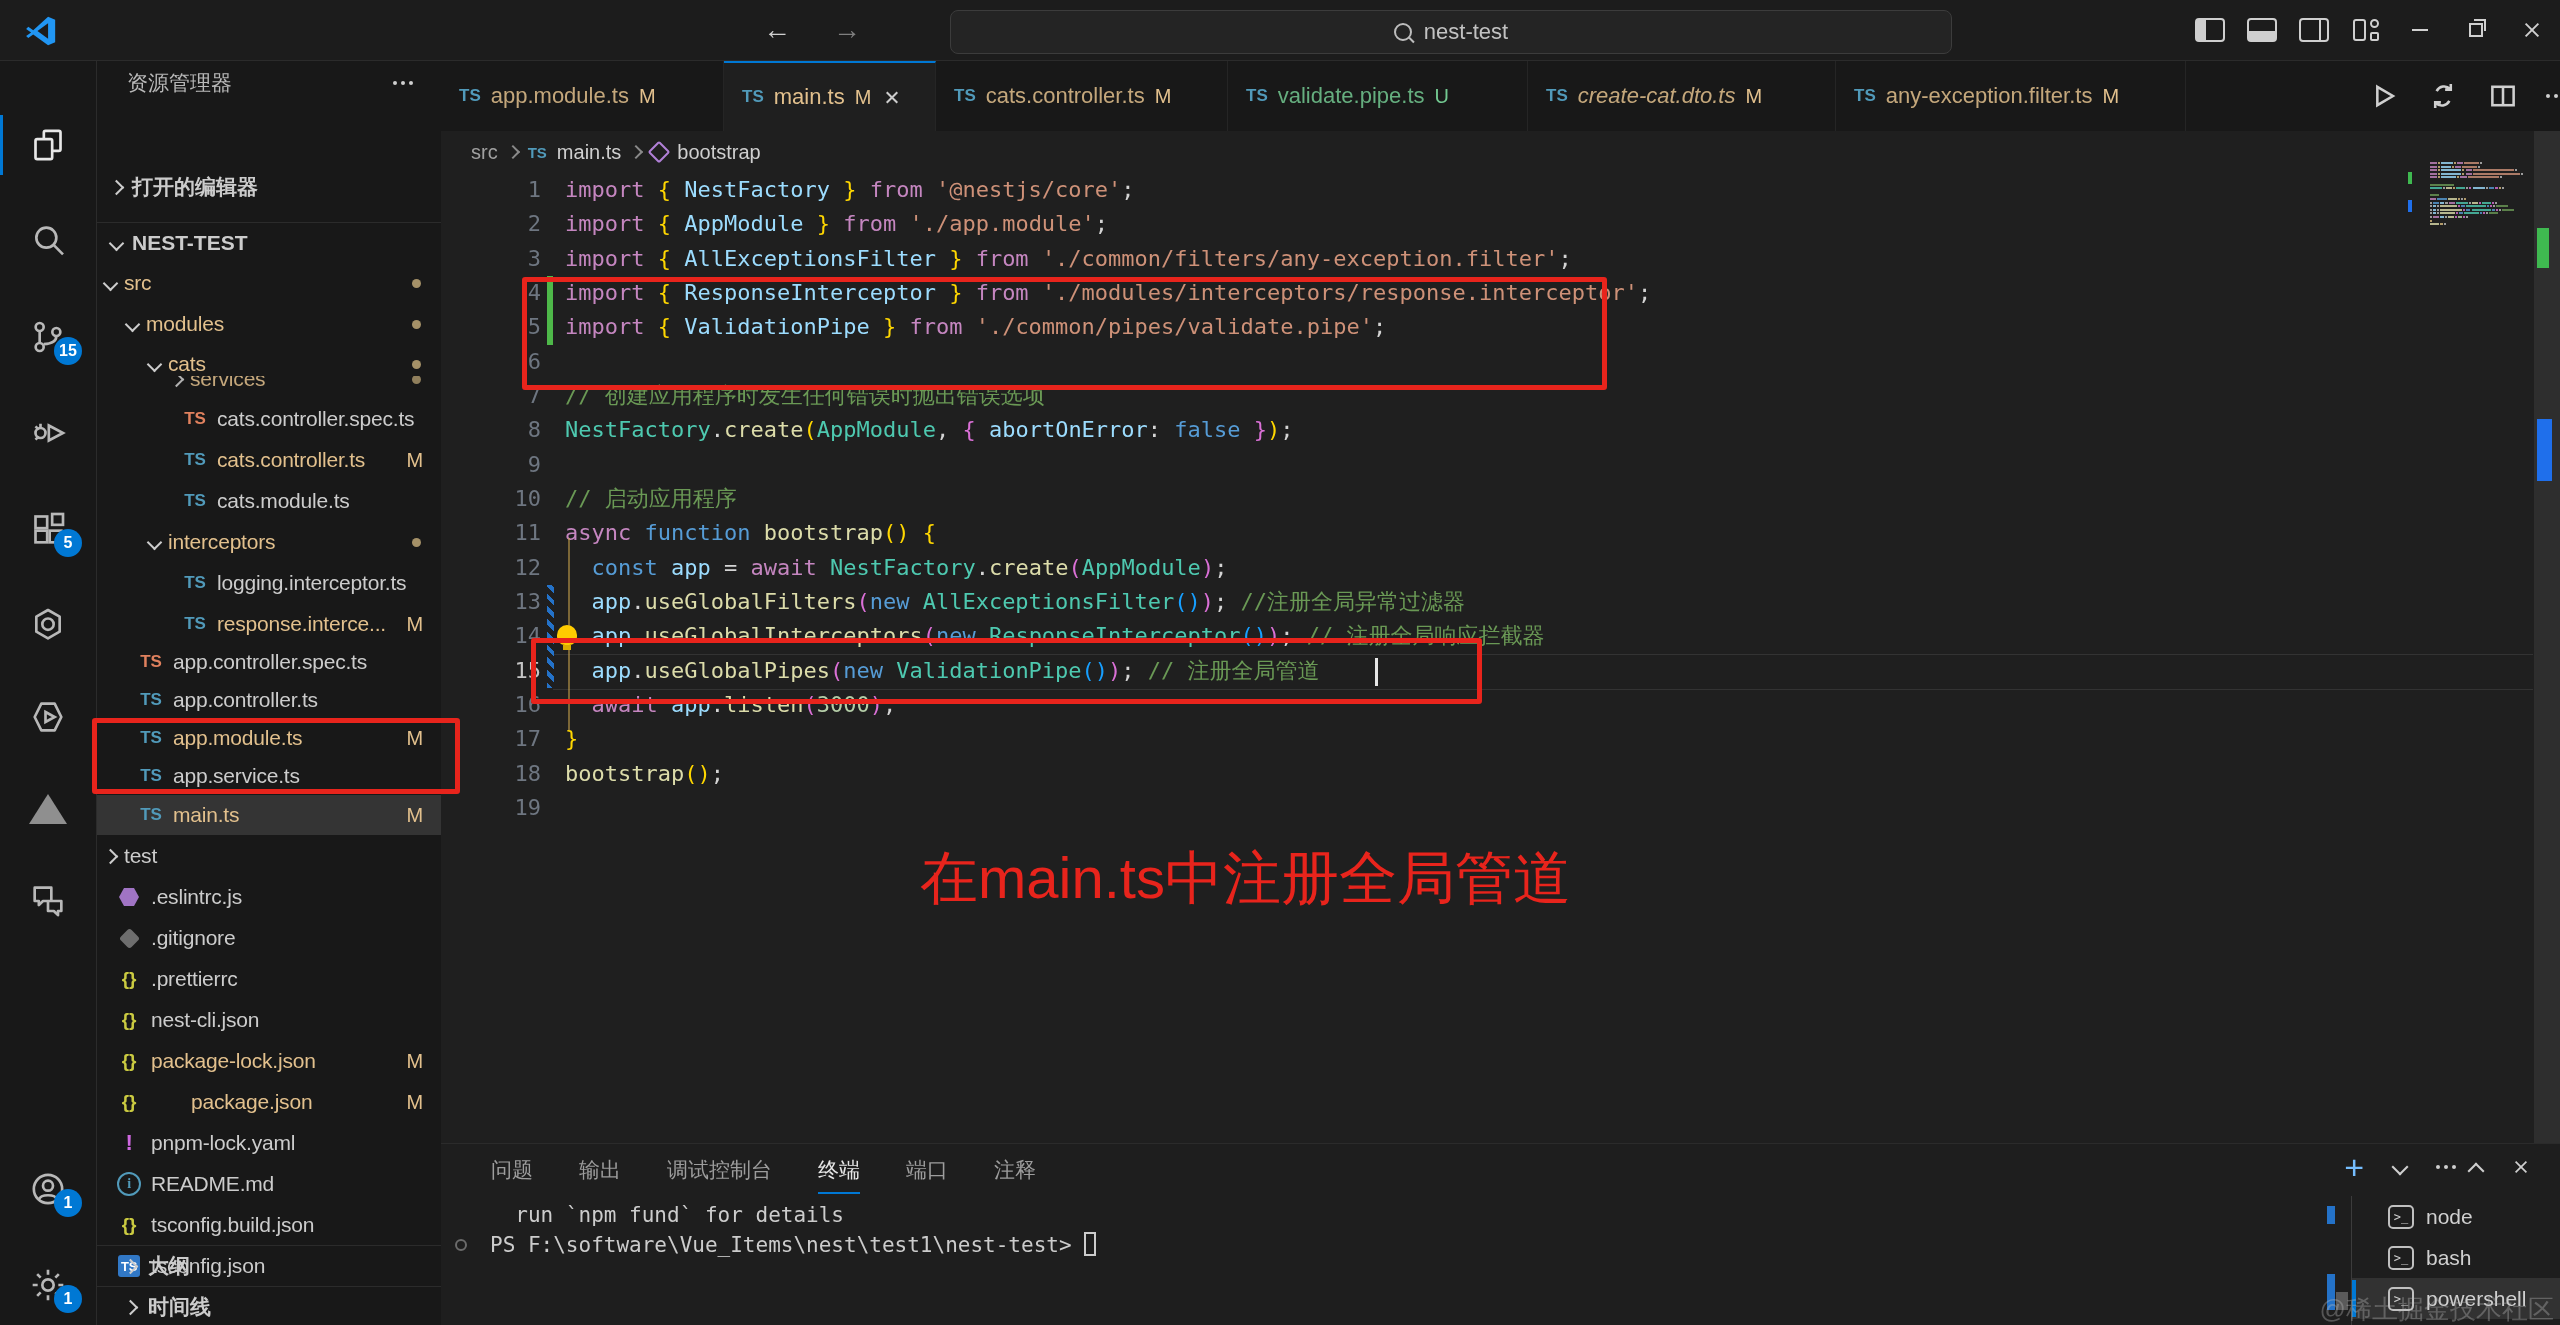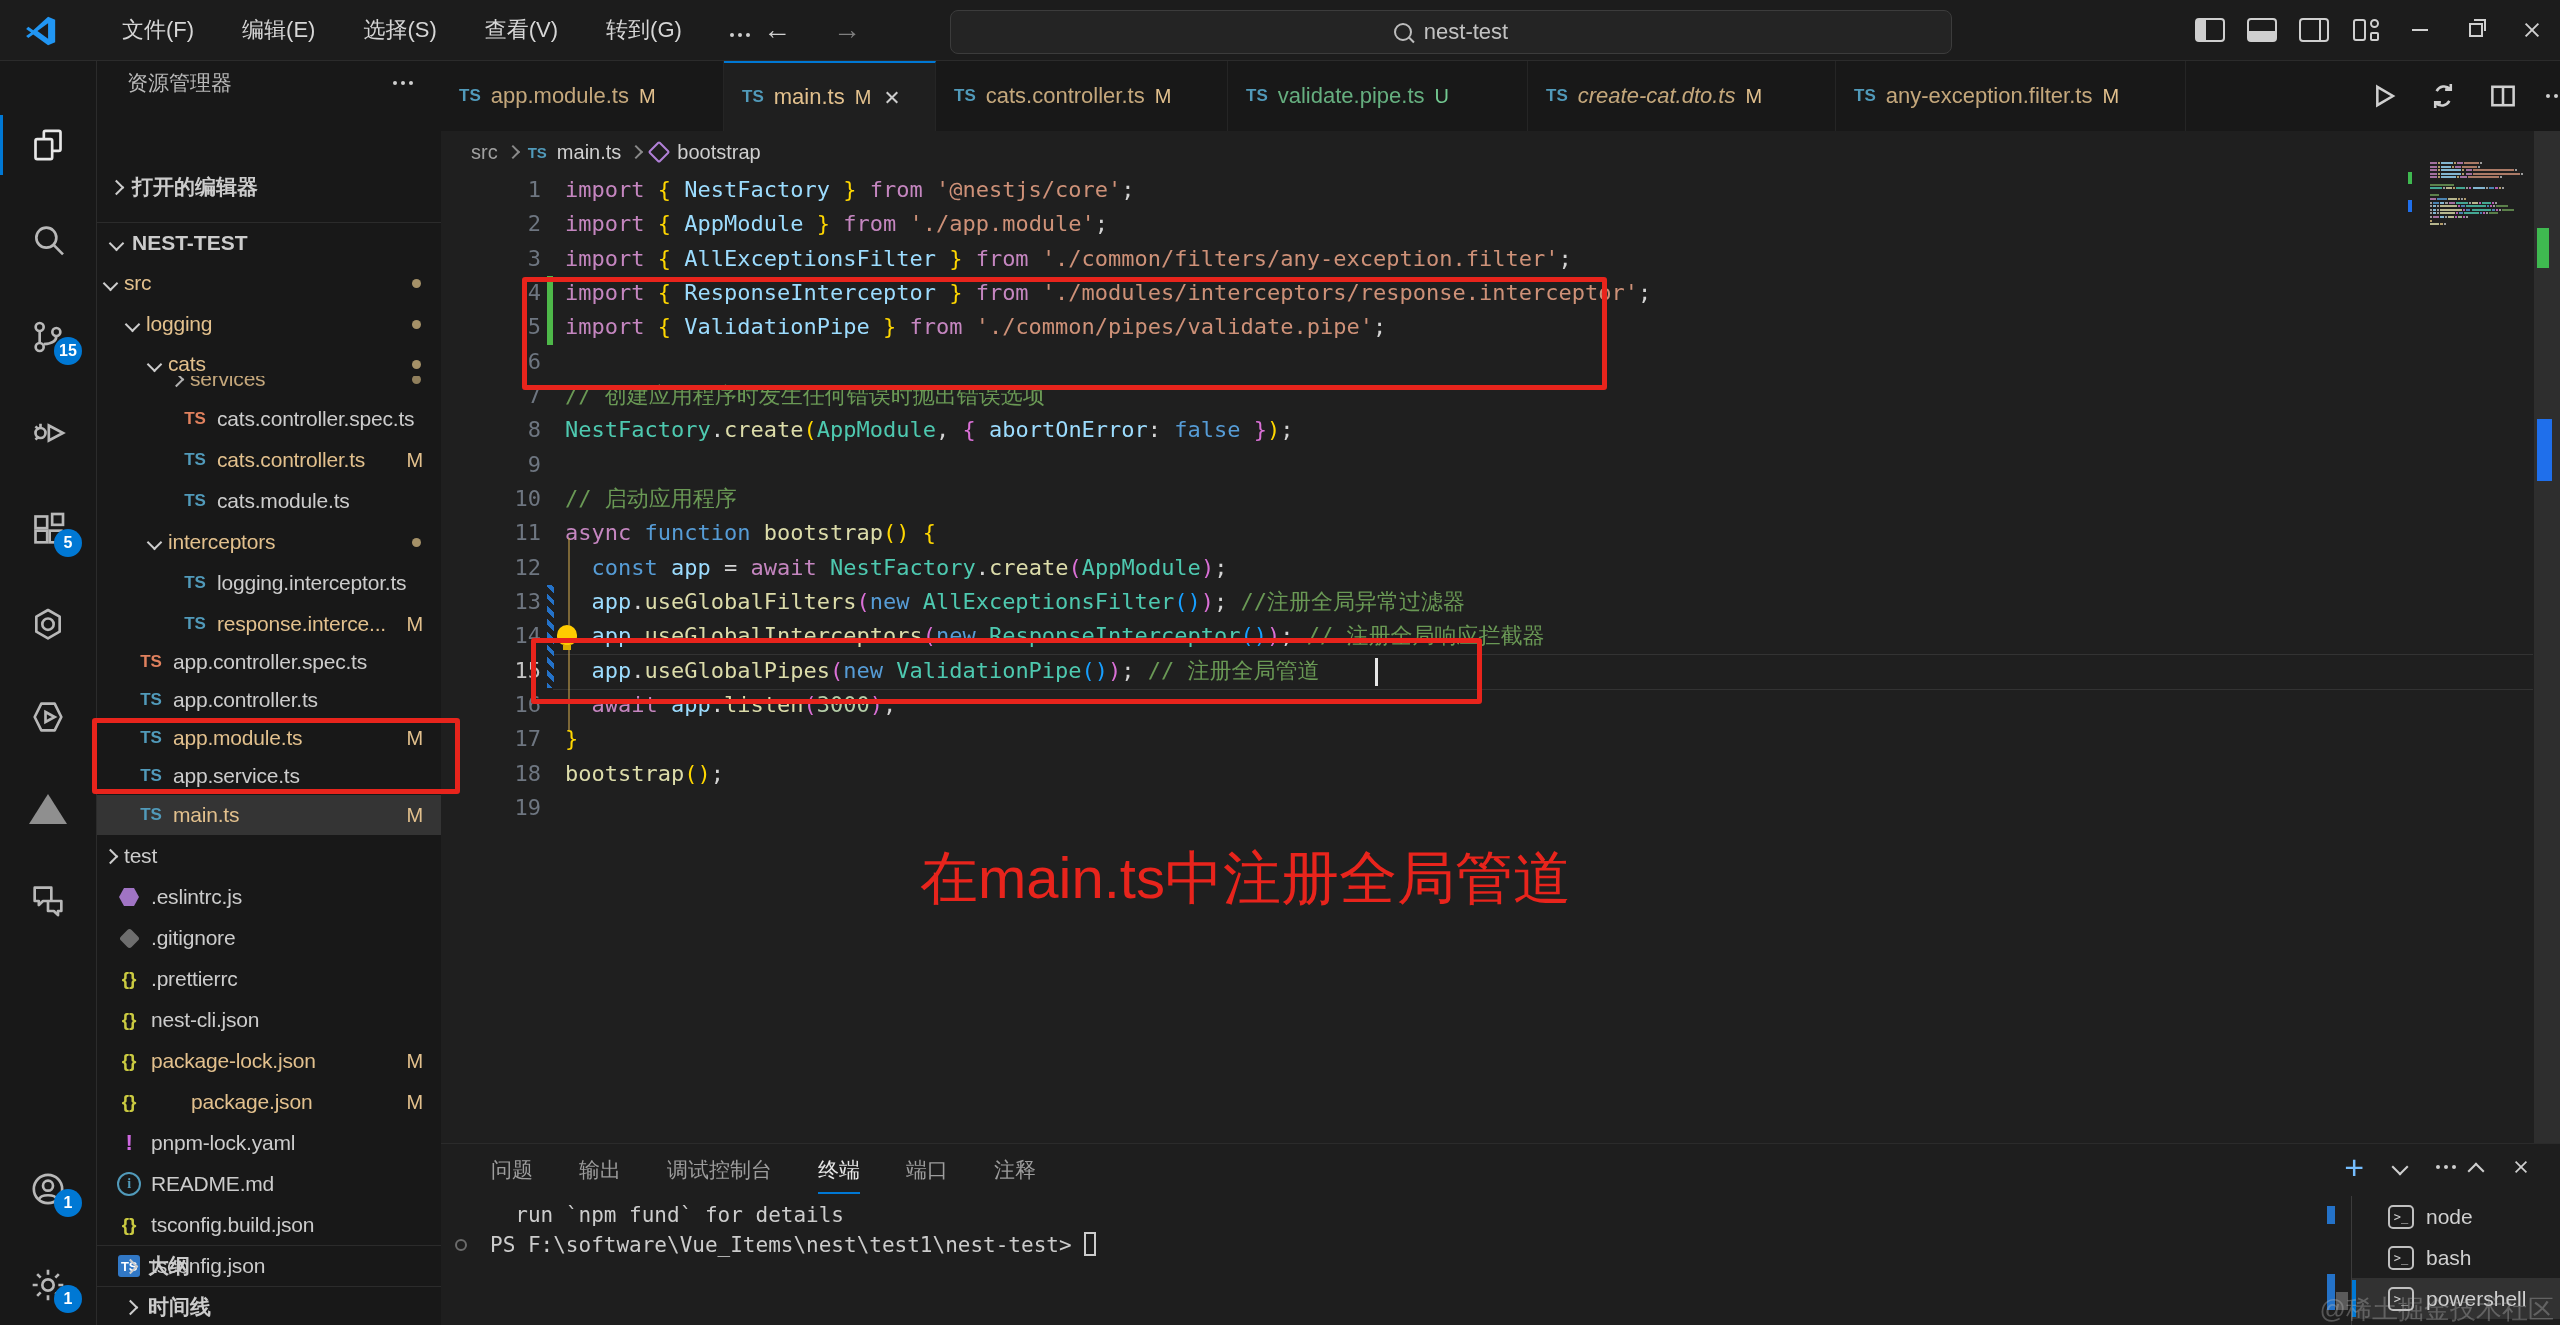--- a/index.html
+++ b/index.html
@@ -132,28 +132,20 @@
 </style>
 </head>
 <body>
 
 <div id="app">
 
   <div id="titlebar">
     <svg style="position:absolute;left:24px;top:14px" width="34" height="34" viewBox="0 0 24 24">
         <path fill="#2196f3" d="M17 2L6.5 11.5 3 9l-1.5 1.5L5 13l-3.5 2.5L3 17l3.5-2.5L17 22l5-2V4l-5-2zm0 4.5v11L9.5 12 17 6.5z"></path>
       </svg>
-    <div id="menus">
-        <span class="menu-item">文件(F)</span>
-        <span class="menu-item">编辑(E)</span>
-        <span class="menu-item">选择(S)</span>
-        <span class="menu-item">查看(V)</span>
-        <span class="menu-item">转到(G)</span>
-        <span class="menu-item"><span class="dots"></span></span>
-      </div>
     <span class="navarrow" style="position:absolute;left:745px;">←</span>
     <span class="navarrow" style="position:absolute;left:815px;color:#7f7f7f;">→</span>
     <div id="cmdcenter">
       <span class="searchglyph"></span>
       <span>nest-test</span>
     </div>
     <div id="wincontrols">
       <span class="lyico left"></span>
       <span class="lyico bottom"></span>
       <span class="lyico right"></span>
@@ -263,21 +255,21 @@
       <span>NEST-TEST</span>
     </div>
     <div id="tree">
         <div class="trow" style="top: 202px; padding-left: 8px;">
           <span class="chv down"></span>
           <span class="lbl" style="color: rgb(226, 192, 141);">src</span>
           <span class="dot"></span>
         </div>
         <div class="trow" style="top: 243px; padding-left: 30px;">
           <span class="chv down"></span>
-          <span class="lbl" style="color: rgb(226, 192, 141);">logging</span>
+          <span class="lbl" style="color: rgb(226, 192, 141);">modules</span>
           <span class="dot"></span>
         </div>
         <div class="trow" style="top: 283px; padding-left: 52px;">
           <span class="chv down"></span>
           <span class="lbl" style="color: rgb(226, 192, 141);">cats</span>
           <span class="dot"></span>
         </div>
         <div class="trow half" style="top: 315px;">
           <div class="inner" style="padding-left: 74px;">
             <span class="chv"></span>

